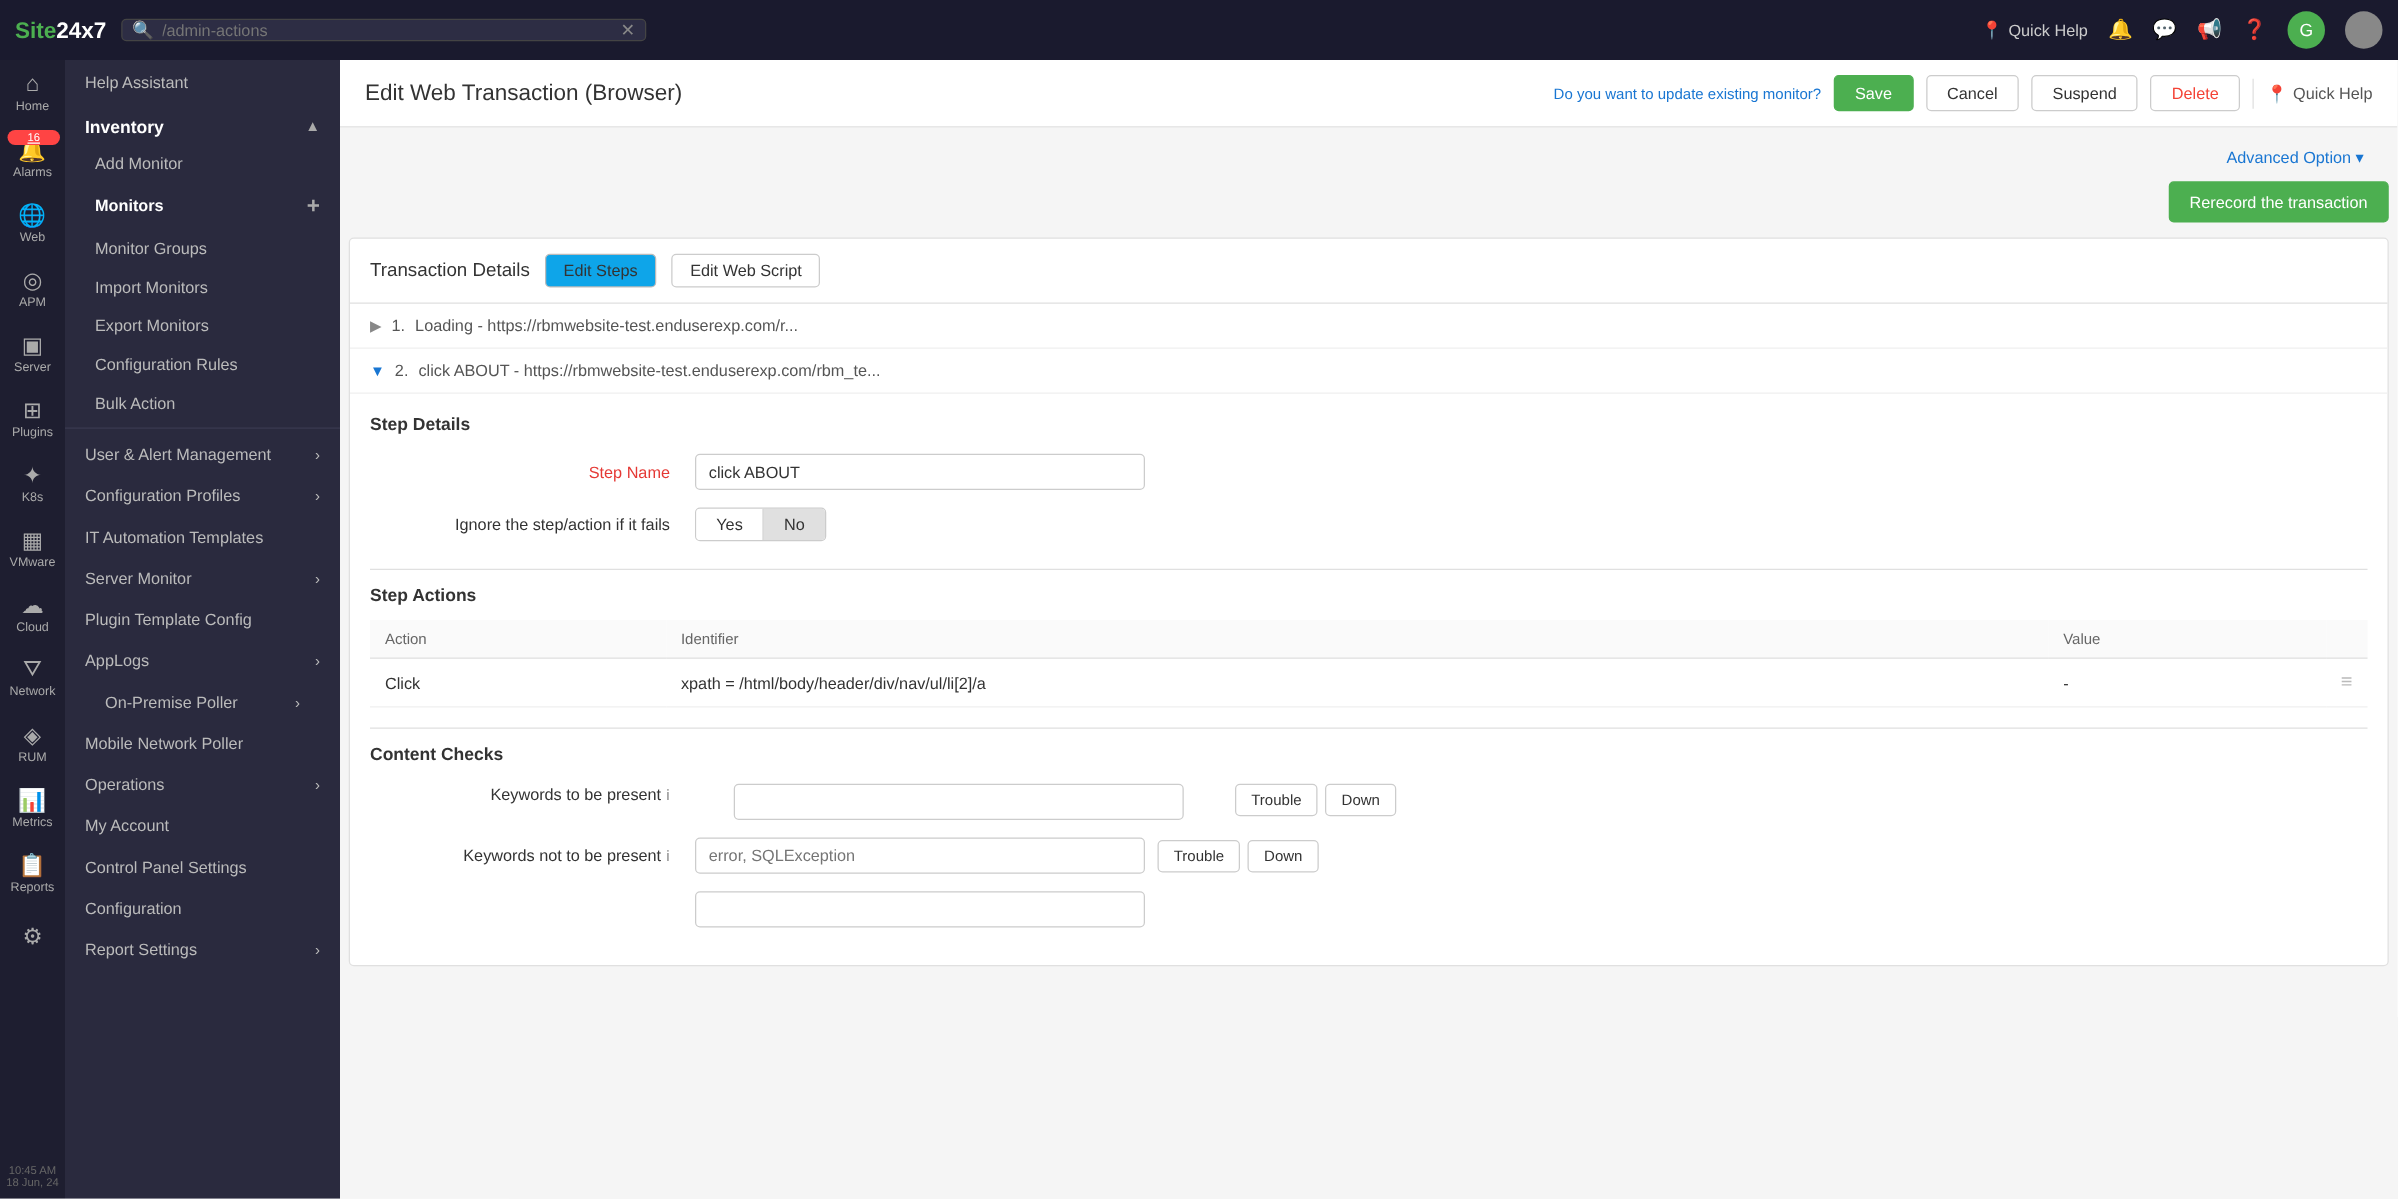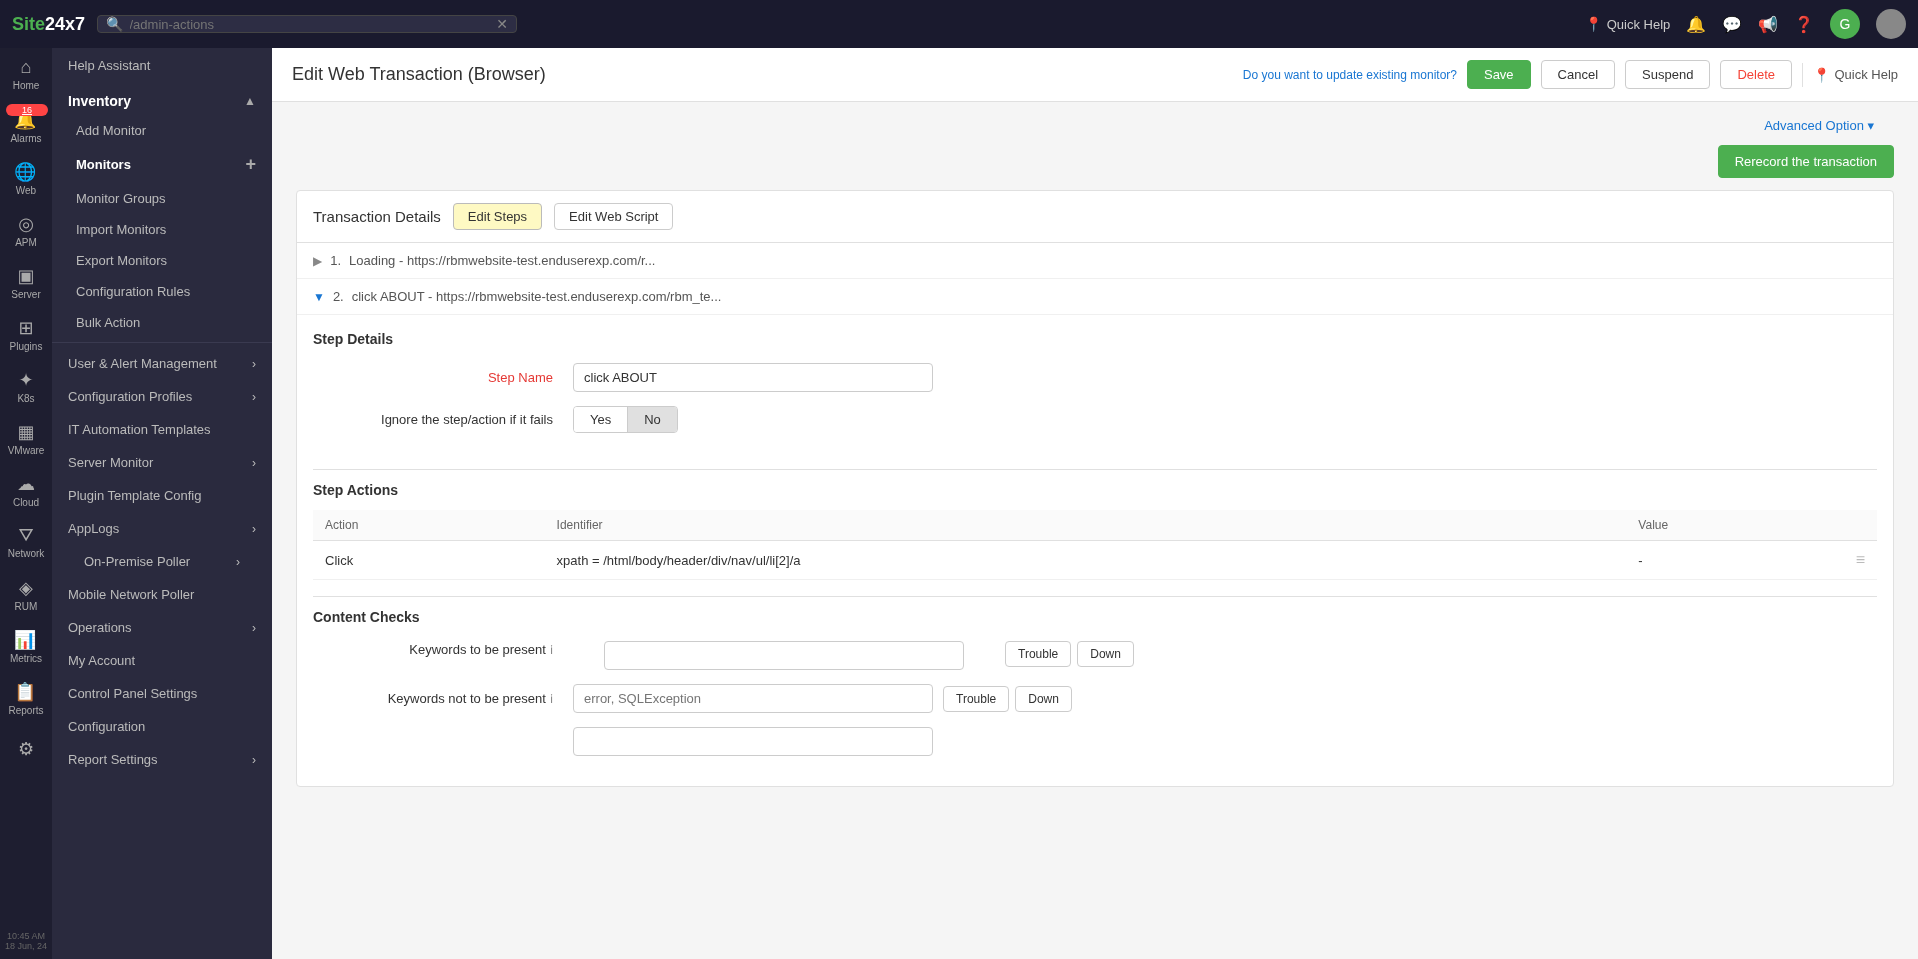--- a/index.html
+++ b/index.html
@@ -164,35 +164,35 @@
       <button style="padding:6px 16px;border-radius:4px;border:1px solid #ccc;cursor:pointer;font-size:13px;background:#fff;color:#333;">Suspend</button>
       <button style="padding:6px 16px;border-radius:4px;border:1px solid #ccc;cursor:pointer;font-size:13px;background:#fff;color:#f44336;">Delete</button>
       <span style="width:1px;height:24px;background:#e0e0e0;display:inline-block;"></span>
       <button style="display:flex;align-items:center;gap:4px;color:#555;font-size:13px;border:none;background:none;cursor:pointer;padding:0;">
         <span style="font-size:14px;">📍</span>
         <span>Quick Help</span>
       </button>
     </div>
   </div>
 
-  <div style="padding:16px 24px;">
+  <div style="padding:16px 7px;">
 
     <div style="text-align:center;margin-bottom:12px;display:flex;align-items:center;justify-content:flex-end;padding-right:20px;">
       <a style="color:#1976d2;font-size:13px;cursor:pointer;text-decoration:none;">Advanced Option ▾</a>
     </div>
 
     <div style="display:flex;justify-content:flex-end;margin-bottom:12px;">
       <button style="padding:8px 16px;border-radius:4px;border:1px solid #4caf50;cursor:pointer;font-size:13px;background:#4caf50;color:#fff;">Rerecord the transaction</button>
     </div>
 
     <div style="background:#fff;border:1px solid #e0e0e0;border-radius:4px;margin-bottom:0;">
 
       <div style="padding:12px 16px;border-bottom:1px solid #e0e0e0;display:flex;align-items:center;gap:12px;">
         <span style="font-size:15px;font-weight:500;color:#333;">Transaction Details</span>
-        <button style="padding:5px 14px;border-radius:4px;border:1px solid #bbb;cursor:pointer;font-size:13px;background:#fef9c3;color:#333;">Edit Steps</button>
+        <button style="padding:5px 14px;border-radius:4px;border:1px solid #bbb;cursor:pointer;font-size:13px;background:#0ea5e9;color:#333;">Edit Steps</button>
         <button style="padding:5px 14px;border-radius:4px;border:1px solid #ccc;cursor:pointer;font-size:13px;background:#fff;color:#333;">Edit Web Script</button>
       </div>
 
       <div style="padding:10px 16px;border-bottom:1px solid #f0f0f0;display:flex;align-items:center;gap:8px;color:#555;font-size:13px;cursor:pointer;">
         <span style="color:#888;font-size:12px;">▶</span>
         <span>1.</span>
         <span style="color:#555;">Loading - https://rbmwebsite-test.enduserexp.com/r...</span>
       </div>
 
       <div style="padding:10px 16px;border-bottom:1px solid #f0f0f0;display:flex;align-items:center;gap:8px;color:#555;font-size:13px;cursor:pointer;">
@@ -203,21 +203,21 @@
 
       <div style="padding:16px 16px 8px;">
         <div style="font-size:14px;font-weight:600;color:#333;margin-bottom:16px;">Step Details</div>
 
         <div style="display:flex;align-items:center;margin-bottom:14px;">
           <label style="width:260px;text-align:right;padding-right:20px;color:#e53935;font-size:13px;flex-shrink:0;">Step Name</label>
           <input style="flex: 1 1 0%; max-width: 360px; padding: 6px 10px; border: 1px solid rgb(204, 204, 204); border-radius: 4px; font-size: 13px; color: rgb(51, 51, 51); outline: none;" value="click ABOUT">
         </div>
 
 
-        <div style="display:flex;align-items:center;margin-bottom:28px;">
+        <div style="display:flex;align-items:center;margin-bottom:14px;">
           <label style="width:260px;text-align:right;padding-right:20px;color:#333;font-size:13px;flex-shrink:0;">Ignore the step/action if it fails</label>
           <div style="display:flex;border:1px solid #ccc;border-radius:4px;overflow:hidden;">
             <button style="padding:5px 16px;font-size:13px;border:none;cursor:pointer;background:#fff;color:#333;border-right:1px solid #ccc;">Yes</button>
             <button style="padding:5px 16px;font-size:13px;border:none;cursor:pointer;background:#e0e0e0;color:#333;">No</button>
           </div>
         </div>
       </div>
 
       <div style="padding:0 16px 16px;">
         <div style="border-top:1px solid #e0e0e0;margin-bottom:12px;"></div>

